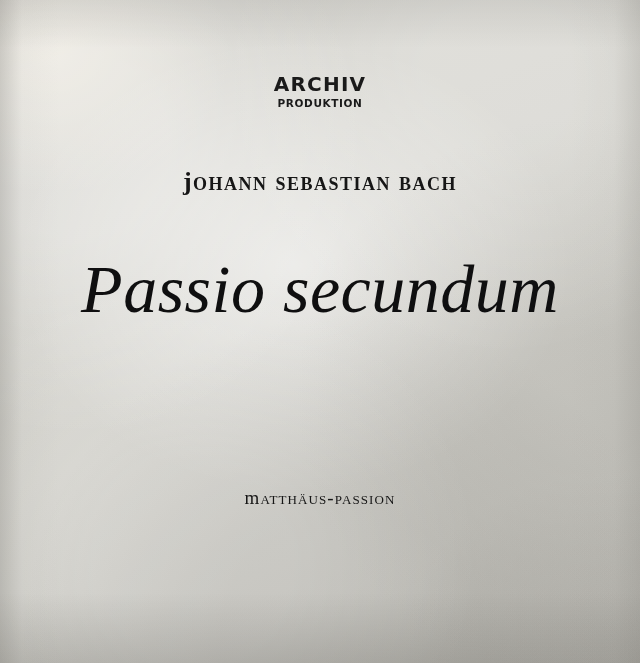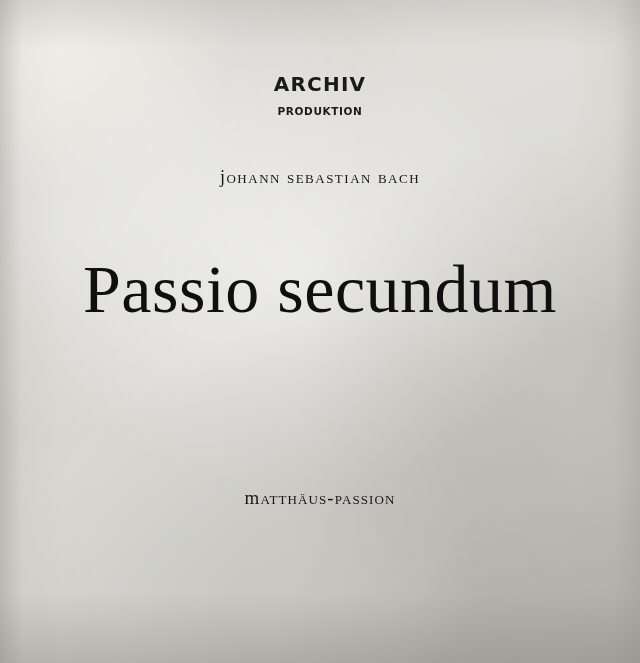--- a/index.html
+++ b/index.html
@@ -76,50 +76,52 @@
     font-size: 20px;
     letter-spacing: 1.2px;
     display: block;
   }
   .logo-sub {
     font-family: "DejaVu Sans", sans-serif;
     font-weight: 700;
     font-size: 10.5px;
     letter-spacing: 0.6px;
     display: block;
-    margin-top: 12px;
+    margin-top: 4px;
   }
 
   
   .composer {
     position: absolute;
     top: 167px;
     left: 0;
     right: 0;
     font-family: "Liberation Serif", serif;
-    font-size: 18px;
+    font-size: 26px;
     letter-spacing: 1.5px;
     color: #161616;
     font-variant: small-caps;
     text-transform: lowercase;
+    font-weight: bold;
   }
   .composer::first-letter { font-variant: normal; }
 
   
   .title {
     position: absolute;
     top: 248px;
     left: 0;
     right: 0;
     color: #0f0f10;
     font-family: "Liberation Serif", serif;
     font-weight: 400;
     font-size: 68px;
     line-height: 1.22;
     letter-spacing: 0.5px;
+    font-style: italic;
   }
   .title-line-1 { display: block; }
   .title-line-2 { display: block; }
 
   
   .subtitle {
     position: absolute;
     top: 487px;
     left: 0;
     right: 0;

